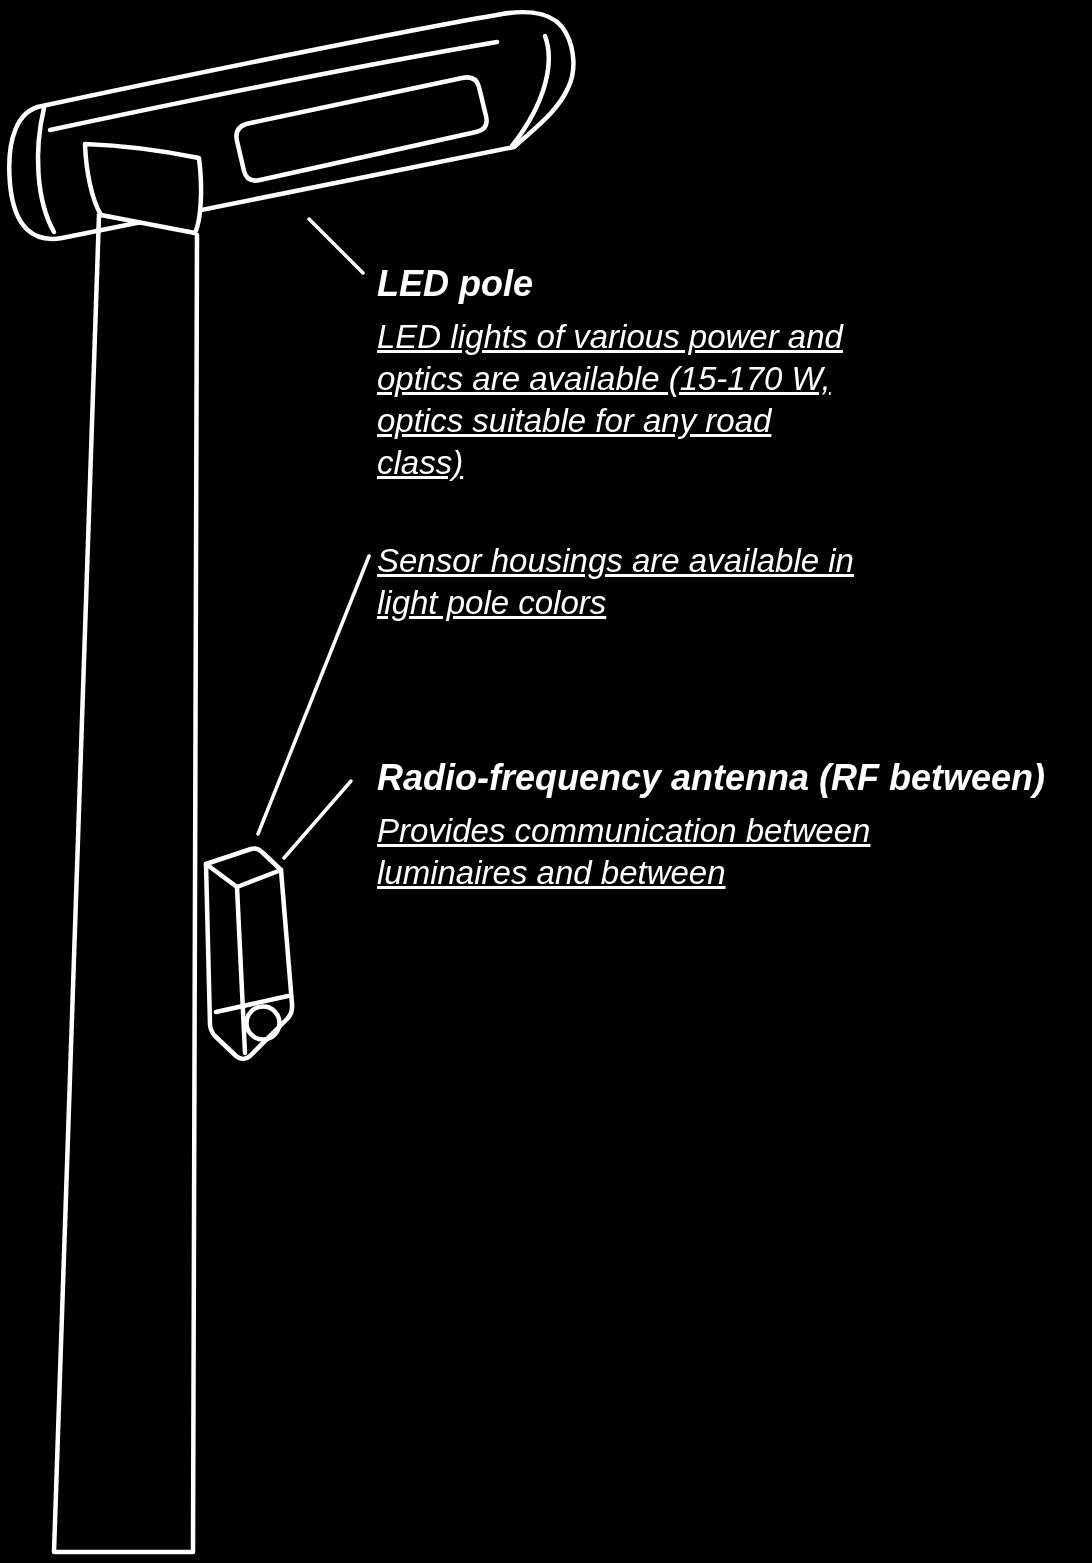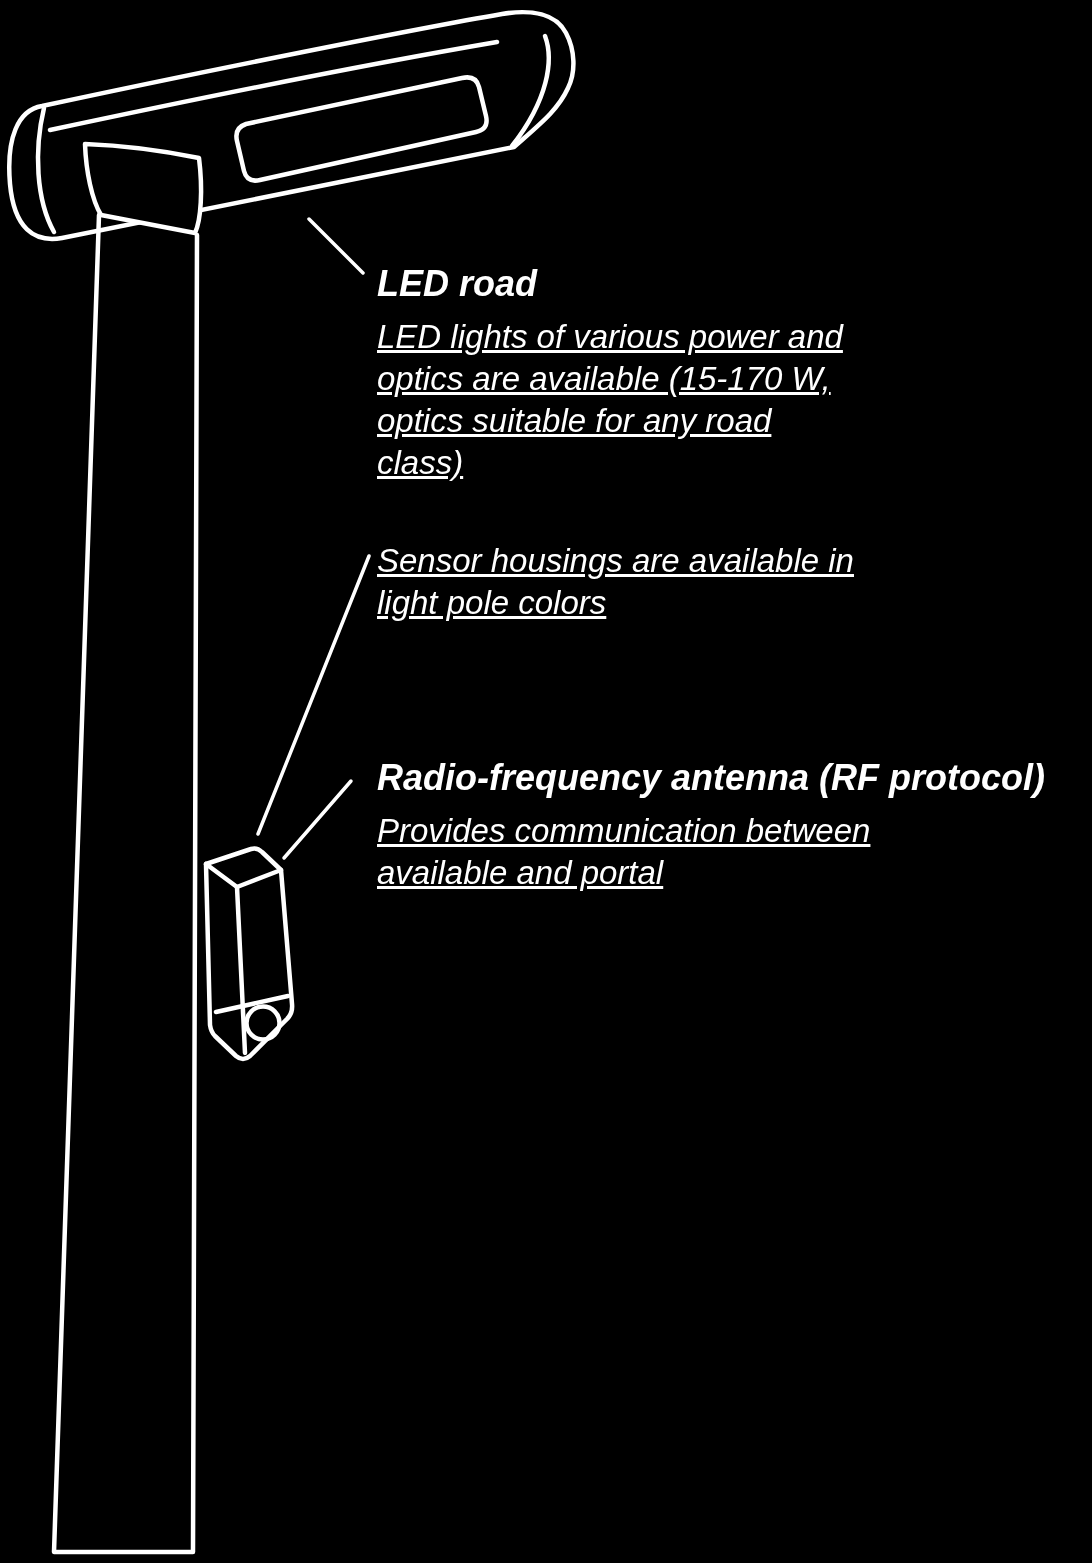--- a/index.html
+++ b/index.html
@@ -77,29 +77,29 @@
   <path d="M237 887 L245 1053"></path>
   <path d="M216 1012 L288 996"></path>
   <circle cx="263" cy="1023" r="16.5"></circle>
 
   <path class="leader" d="M309 219 L363 273"></path>
   <path class="leader" d="M369 556 L258 834"></path>
   <path class="leader" d="M351 781 L284 858"></path>
 </svg>
 
 <div class="annotation annotation-led">
-  <div class="annotation-title">LED road</div>
+  <div class="annotation-title">LED pole</div>
   <div class="annotation-desc">LED lights of various power and
 optics are available (15-170 W,
 optics suitable for any road
 class)</div>
 </div>
 
 <div class="annotation annotation-pir">
   <div class="annotation-desc">Sensor housings are available in
 light pole colors</div>
 </div>
 
 <div class="annotation annotation-rf">
-  <div class="annotation-title">Radio-frequency antenna (RF protocol)</div>
+  <div class="annotation-title">Radio-frequency antenna (RF between)</div>
   <div class="annotation-desc">Provides communication between
-available and portal</div>
+luminaires and between</div>
 </div>
 
 </body></html>

